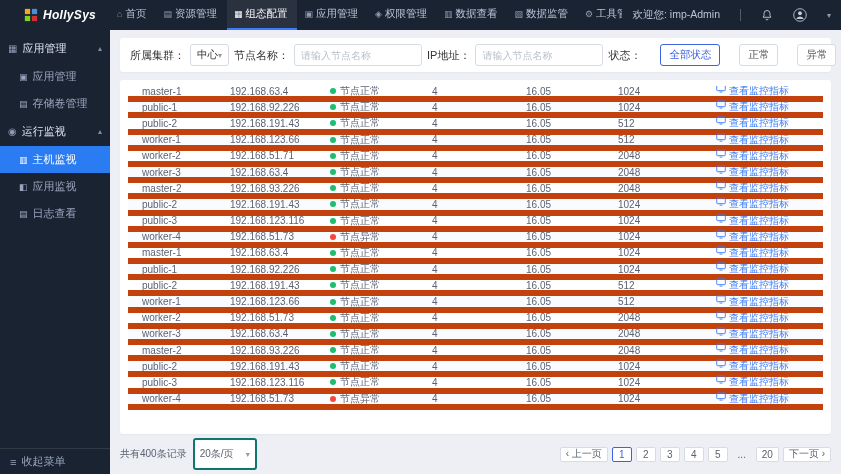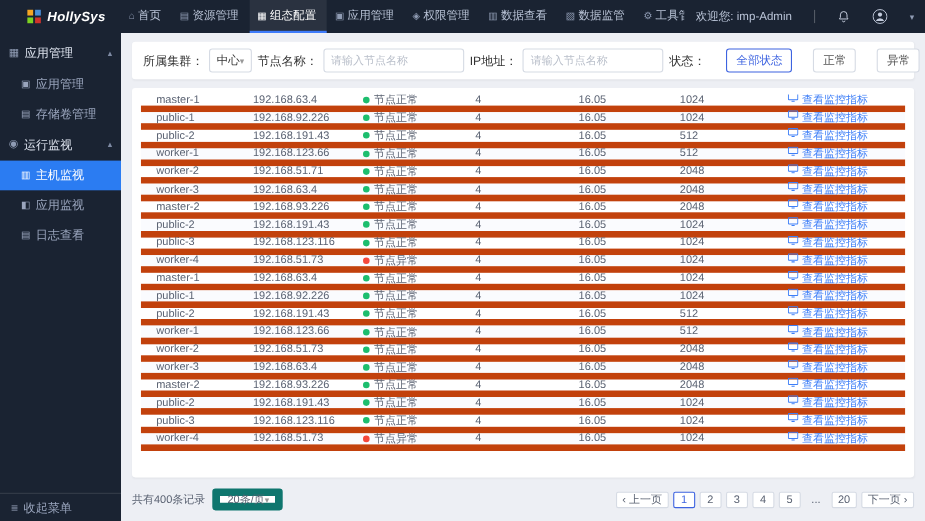--- a/index.html
+++ b/index.html
@@ -51,21 +51,21 @@
 .trow:nth-child(even){background:#fafbfe}
 .td{overflow:hidden;text-overflow:ellipsis;padding-right:6px}
 .st{display:flex;align-items:center;gap:4px}
 .dot{width:6px;height:6px;border-radius:50%;flex:none}
 .st-normal .dot{background:#1dbe6e}
 .st-abnormal .dot{background:#f5483b}
 .action{display:flex;align-items:flex-start;gap:3px;color:#3d7ef7;cursor:pointer}
 .action svg{flex:none}
 
 .footer{height:24px;flex:none;display:flex;align-items:center;font-size:10px;color:#5a6272;gap:6px}
-.psize{width:64px;height:20px;background:#fff;border:7px solid #0f766e;border-radius:3px;display:flex;align-items:center;justify-content:flex-end;padding:0 5px;cursor:pointer}
+.psize{width:64px;height:32px;background:#fff;border:2px solid #0f766e;border-radius:3px;display:flex;align-items:center;justify-content:space-between;padding:0 5px;cursor:pointer}
 .pager{margin-left:auto;display:flex;gap:4px}
 .pg{min-width:20px;height:15px;padding:0 5px;background:#fff;border:1px solid #d6dbe4;border-radius:2px;display:flex;align-items:center;justify-content:center;cursor:pointer;color:#5a6272;white-space:nowrap}
 .pg-active-true{color:#3d63e0;border-color:#3d63e0}
 .pg-kind-ellipsis{border:none;background:transparent}
 </style>
 </head>
 <body>
 
 <div class="app">
 

